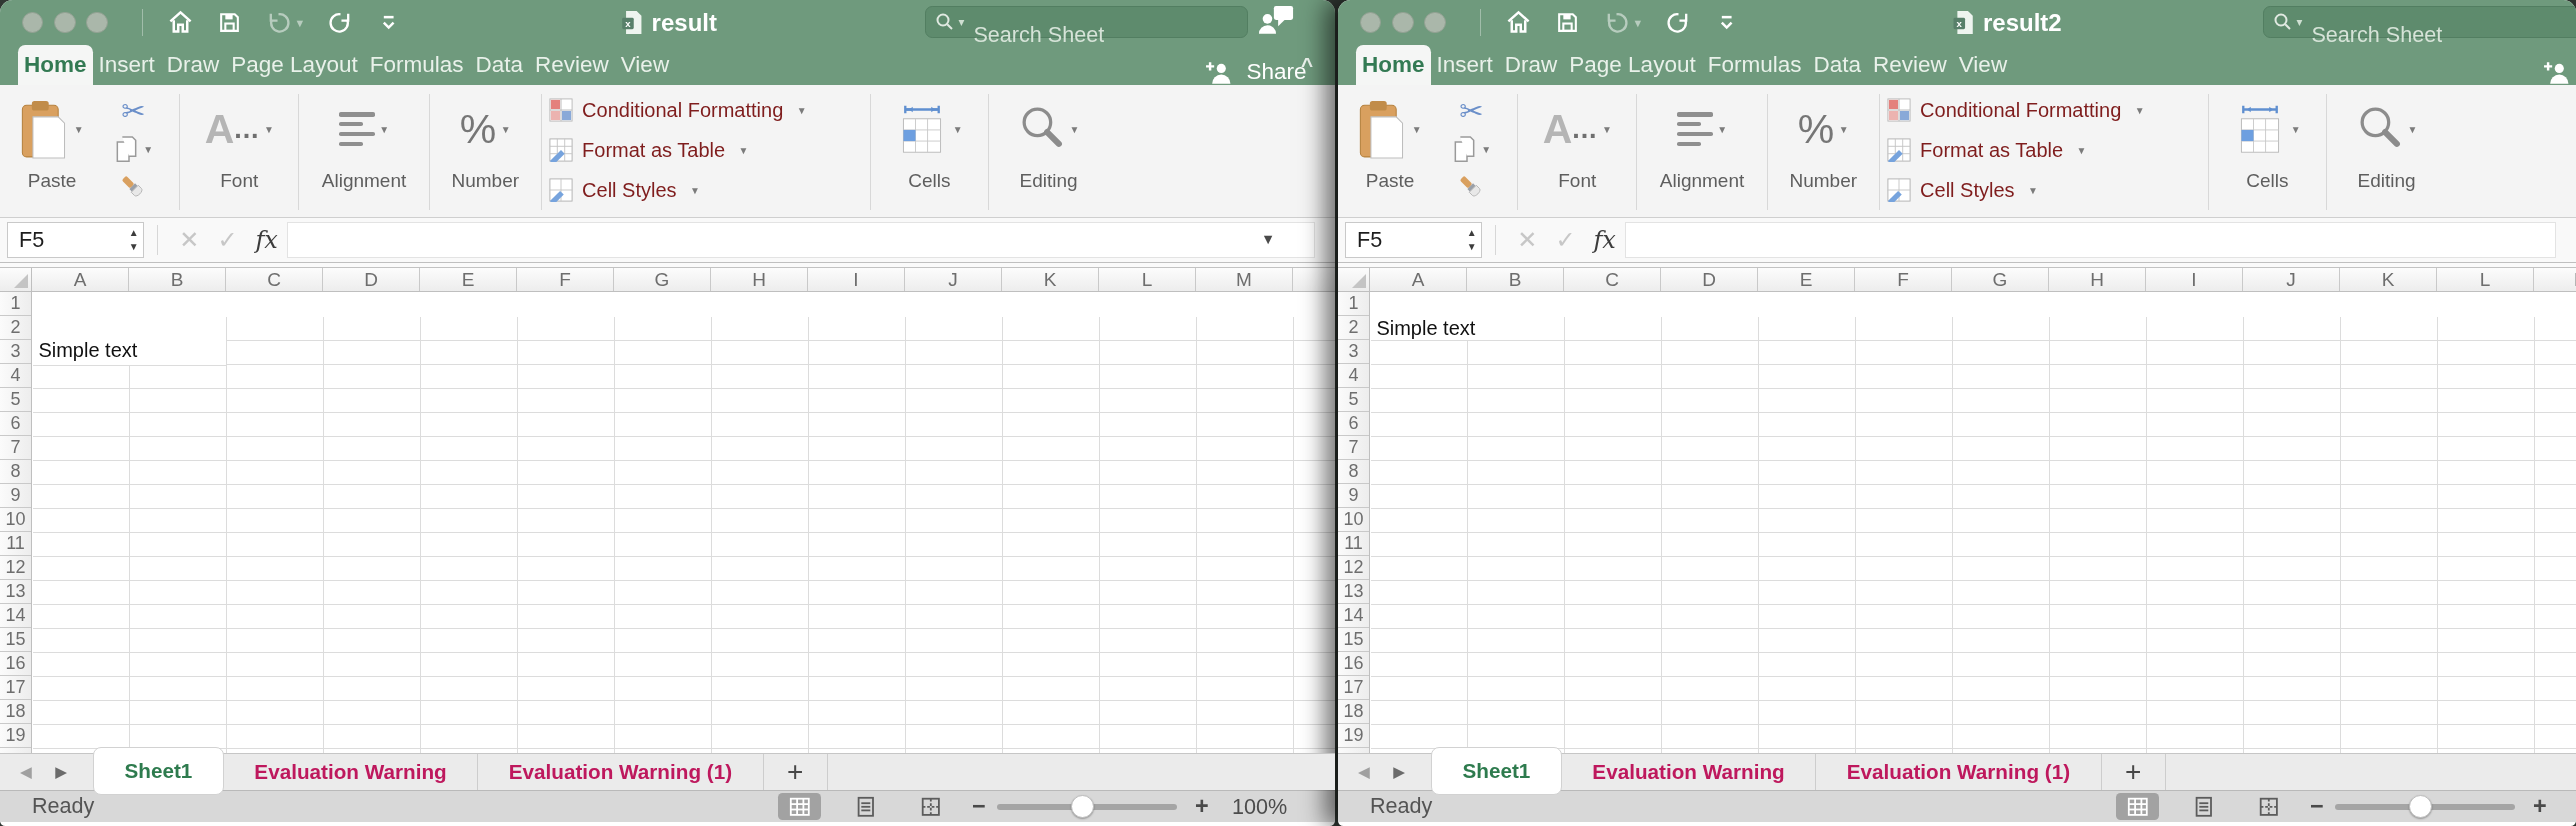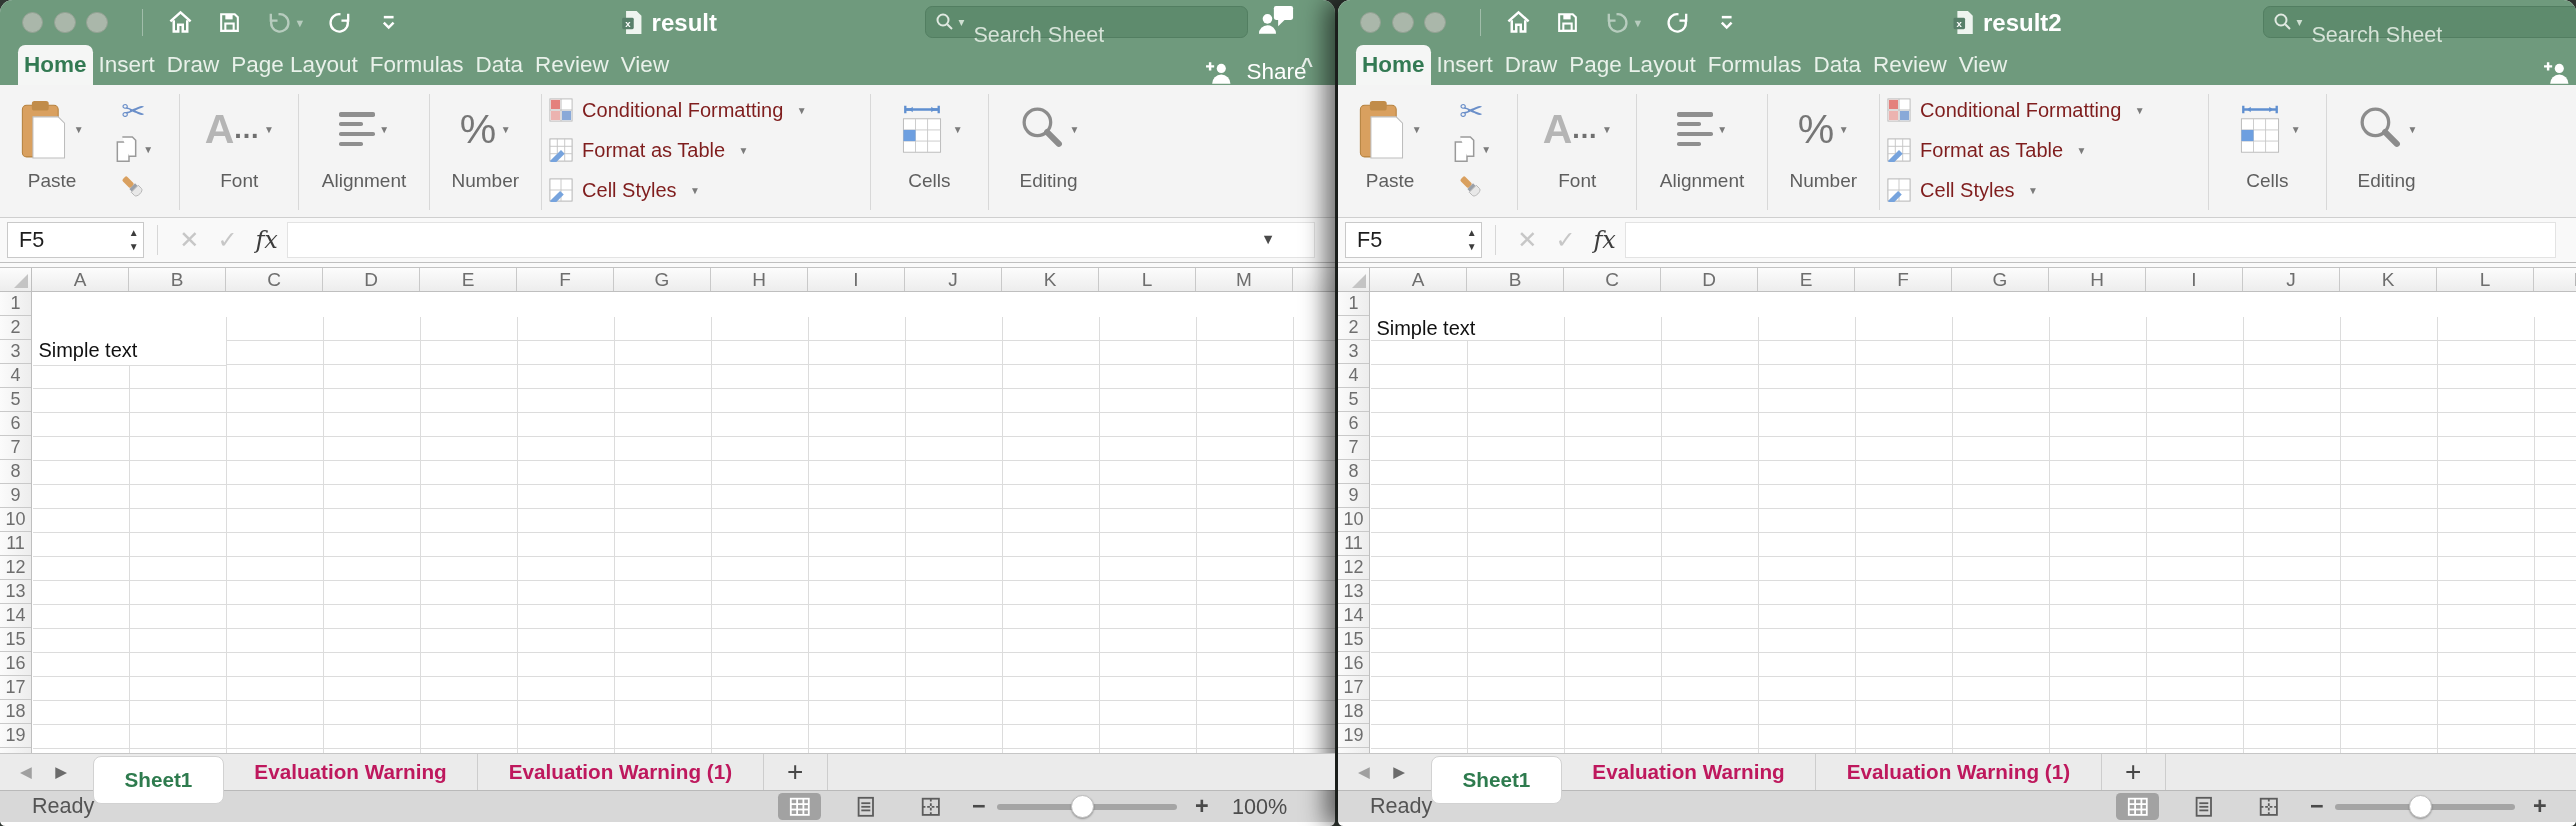--- a/index.html
+++ b/index.html
@@ -103,21 +103,21 @@
 
   
   .sheettabs { position:relative; height:37px; background:#ebebeb; border-top:0.9px solid #c6c6c6;
                display:flex; align-items:stretch; overflow:visible; z-index:4; }
   .navarrows { width:93px; display:flex; align-items:center; gap:23.4px; padding-left:20px; }
   .nav-l { color:#a0a0a0; font-size:15.3px; } .nav-r { color:#6b6b6b; font-size:15.3px; }
   .stabs { display:flex; align-items:stretch; }
   .stab { display:flex; align-items:center; padding:0 30.5px; font-size:20.7px; color:#be185d;
           border-right:0.9px solid #cdcdcd;font-weight:bold; }
   .stab.active { position:relative; top:-6.3px; height:48px; background:#fff; color:#2e7b4e;
-                 font-weight:bold; border:0.9px solid #d2d2d2; border-radius:8px; z-index:5;margin-top:9px; }
+                 font-weight:bold; border:0.9px solid #d2d2d2; border-radius:8px; z-index:5; }
   .addsheet { display:flex; align-items:center; padding:0 23.4px; font-size:28px; color:#474747;
               border-right:0.9px solid #cdcdcd; }
 
   
   .statusbar { position:relative; height:32px; background:#d8d8d8; border-top:0.9px solid #b9b9b9;
                display:flex; align-items:center; }
   .ready { margin-left:32px; font-size:21.6px; color:#545454; }
   .viewbtn { position:absolute; top:2.7px; width:43px; height:27px; display:flex; align-items:center;
              justify-content:center; border-radius:4.5px; }
   .viewbtn.sel { background:#a2a2a2; }

